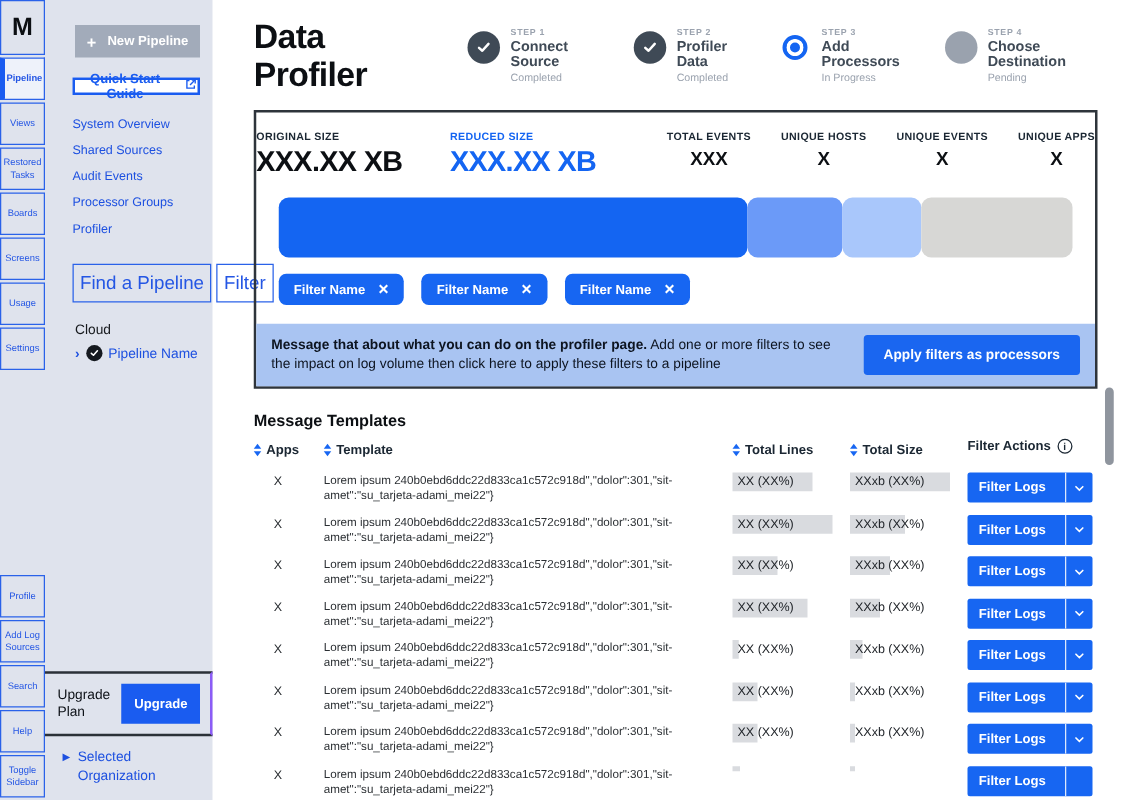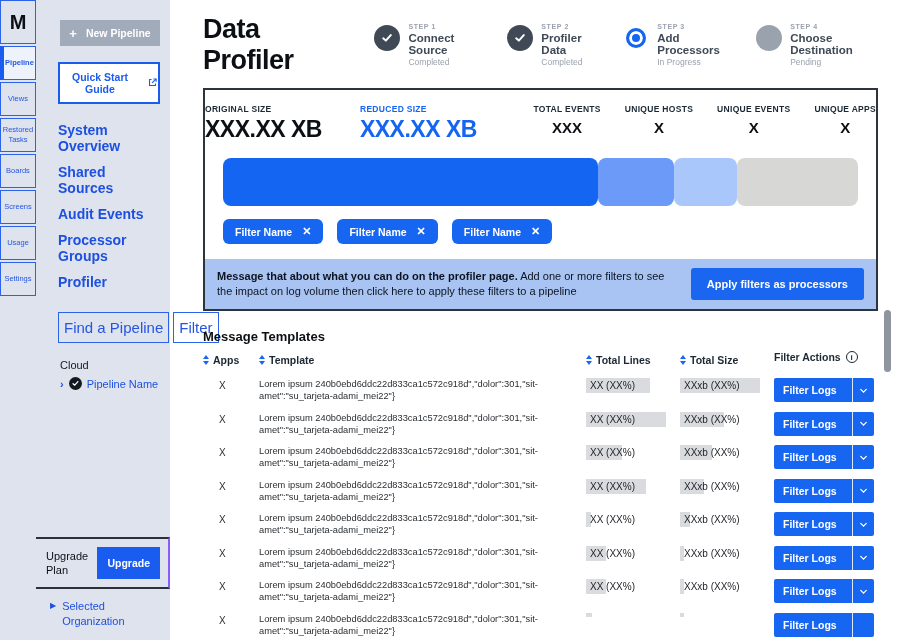--- a/index.html
+++ b/index.html
@@ -17,26 +17,26 @@
                font-size:7.5px; line-height:1.3; display:flex; align-items:center; justify-content:center;
                text-align:center; padding:2px 1px; cursor:pointer; background:#dfe3ed; }
   .rail-item.active { border-left:4px solid #1a5cf0; background:#eef2fa; font-weight:bold; }
   .rail-spacer { flex:1; }
   
   .sidebar { width:134px; background:#dfe3ed; flex:none; display:flex; flex-direction:column; }
   .btn-new { margin:20px 10px 0 24px; height:26px; background:#a2abba; border:none; color:#fff;
              font-size:10.5px; font-weight:bold; display:flex; align-items:center; justify-content:center;
              gap:9px; cursor:pointer; font-family:inherit; }
   .btn-new .plus { font-size:13px; font-weight:bold; }
-  .btn-qsg { margin:16px 10px 0 22px; height:42px; background:#fff; border:2px solid #1a5cf0; color:#1a5cf0;
+  .btn-qsg { margin:16px 10px 0 22px; height:14px; background:#fff; border:2px solid #1a5cf0; color:#1a5cf0;
              font-size:10.5px; font-weight:bold; display:flex; align-items:center; justify-content:center;
              gap:7px; cursor:pointer; font-family:inherit; }
   .btn-qsg svg { width:11px; height:11px; }
   .side-links { margin:18px 8px 0 22px; }
-  .side-link { font-size:14px; font-weight:bold; color:#1d50e0; margin-bottom:10px; cursor:pointer; }
+  .side-link { font-size:10px; font-weight:normal; color:#1d50e0; margin-bottom:10px; cursor:pointer; }
   .find-row { margin:12px 8px 0 22px; display:flex; gap:4px; }
   .find-box { border:1.5px solid #2a62e9; color:#2456e4; font-size:15px; padding:6px 5px;
               background:transparent; cursor:pointer; white-space:nowrap; }
   .find-box.grow { flex:1; text-align:center; }
   .tree { margin:16px 6px 0 24px; }
   .tree-group { font-size:11px; color:#16191d; margin-bottom:6px; }
   .tree-item { display:flex; align-items:center; gap:5px; cursor:pointer; }
   .tree-chev { color:#1d50e0; font-weight:bold; font-size:11px; }
   .tree-check { width:13px; height:13px; border-radius:50%; background:#15191f; flex:none;
                 display:flex; align-items:center; justify-content:center; }
@@ -123,20 +123,27 @@
   <div id="rail-top">
       <div class="rail-item active">Pipeline</div>
       <div class="rail-item">Views</div>
       <div class="rail-item">Restored Tasks</div>
       <div class="rail-item">Boards</div>
       <div class="rail-item">Screens</div>
       <div class="rail-item">Usage</div>
       <div class="rail-item">Settings</div>
     </div>
   <div class="rail-spacer"></div>
+  <div id="rail-bottom">
+      <div class="rail-item">Profile</div>
+      <div class="rail-item">Add Log Sources</div>
+      <div class="rail-item">Search</div>
+      <div class="rail-item">Help</div>
+      <div class="rail-item">Toggle Sidebar</div>
+    </div>
 </nav>
 
 <aside class="sidebar">
   <button class="btn-new">
     <span class="plus">+</span>
     <span>New Pipeline</span>
   </button>
   <button class="btn-qsg">
     <span>Quick Start Guide</span>
     <span><svg viewBox="0 0 24 24" fill="none" stroke="#1a5cf0" stroke-width="2.4">

